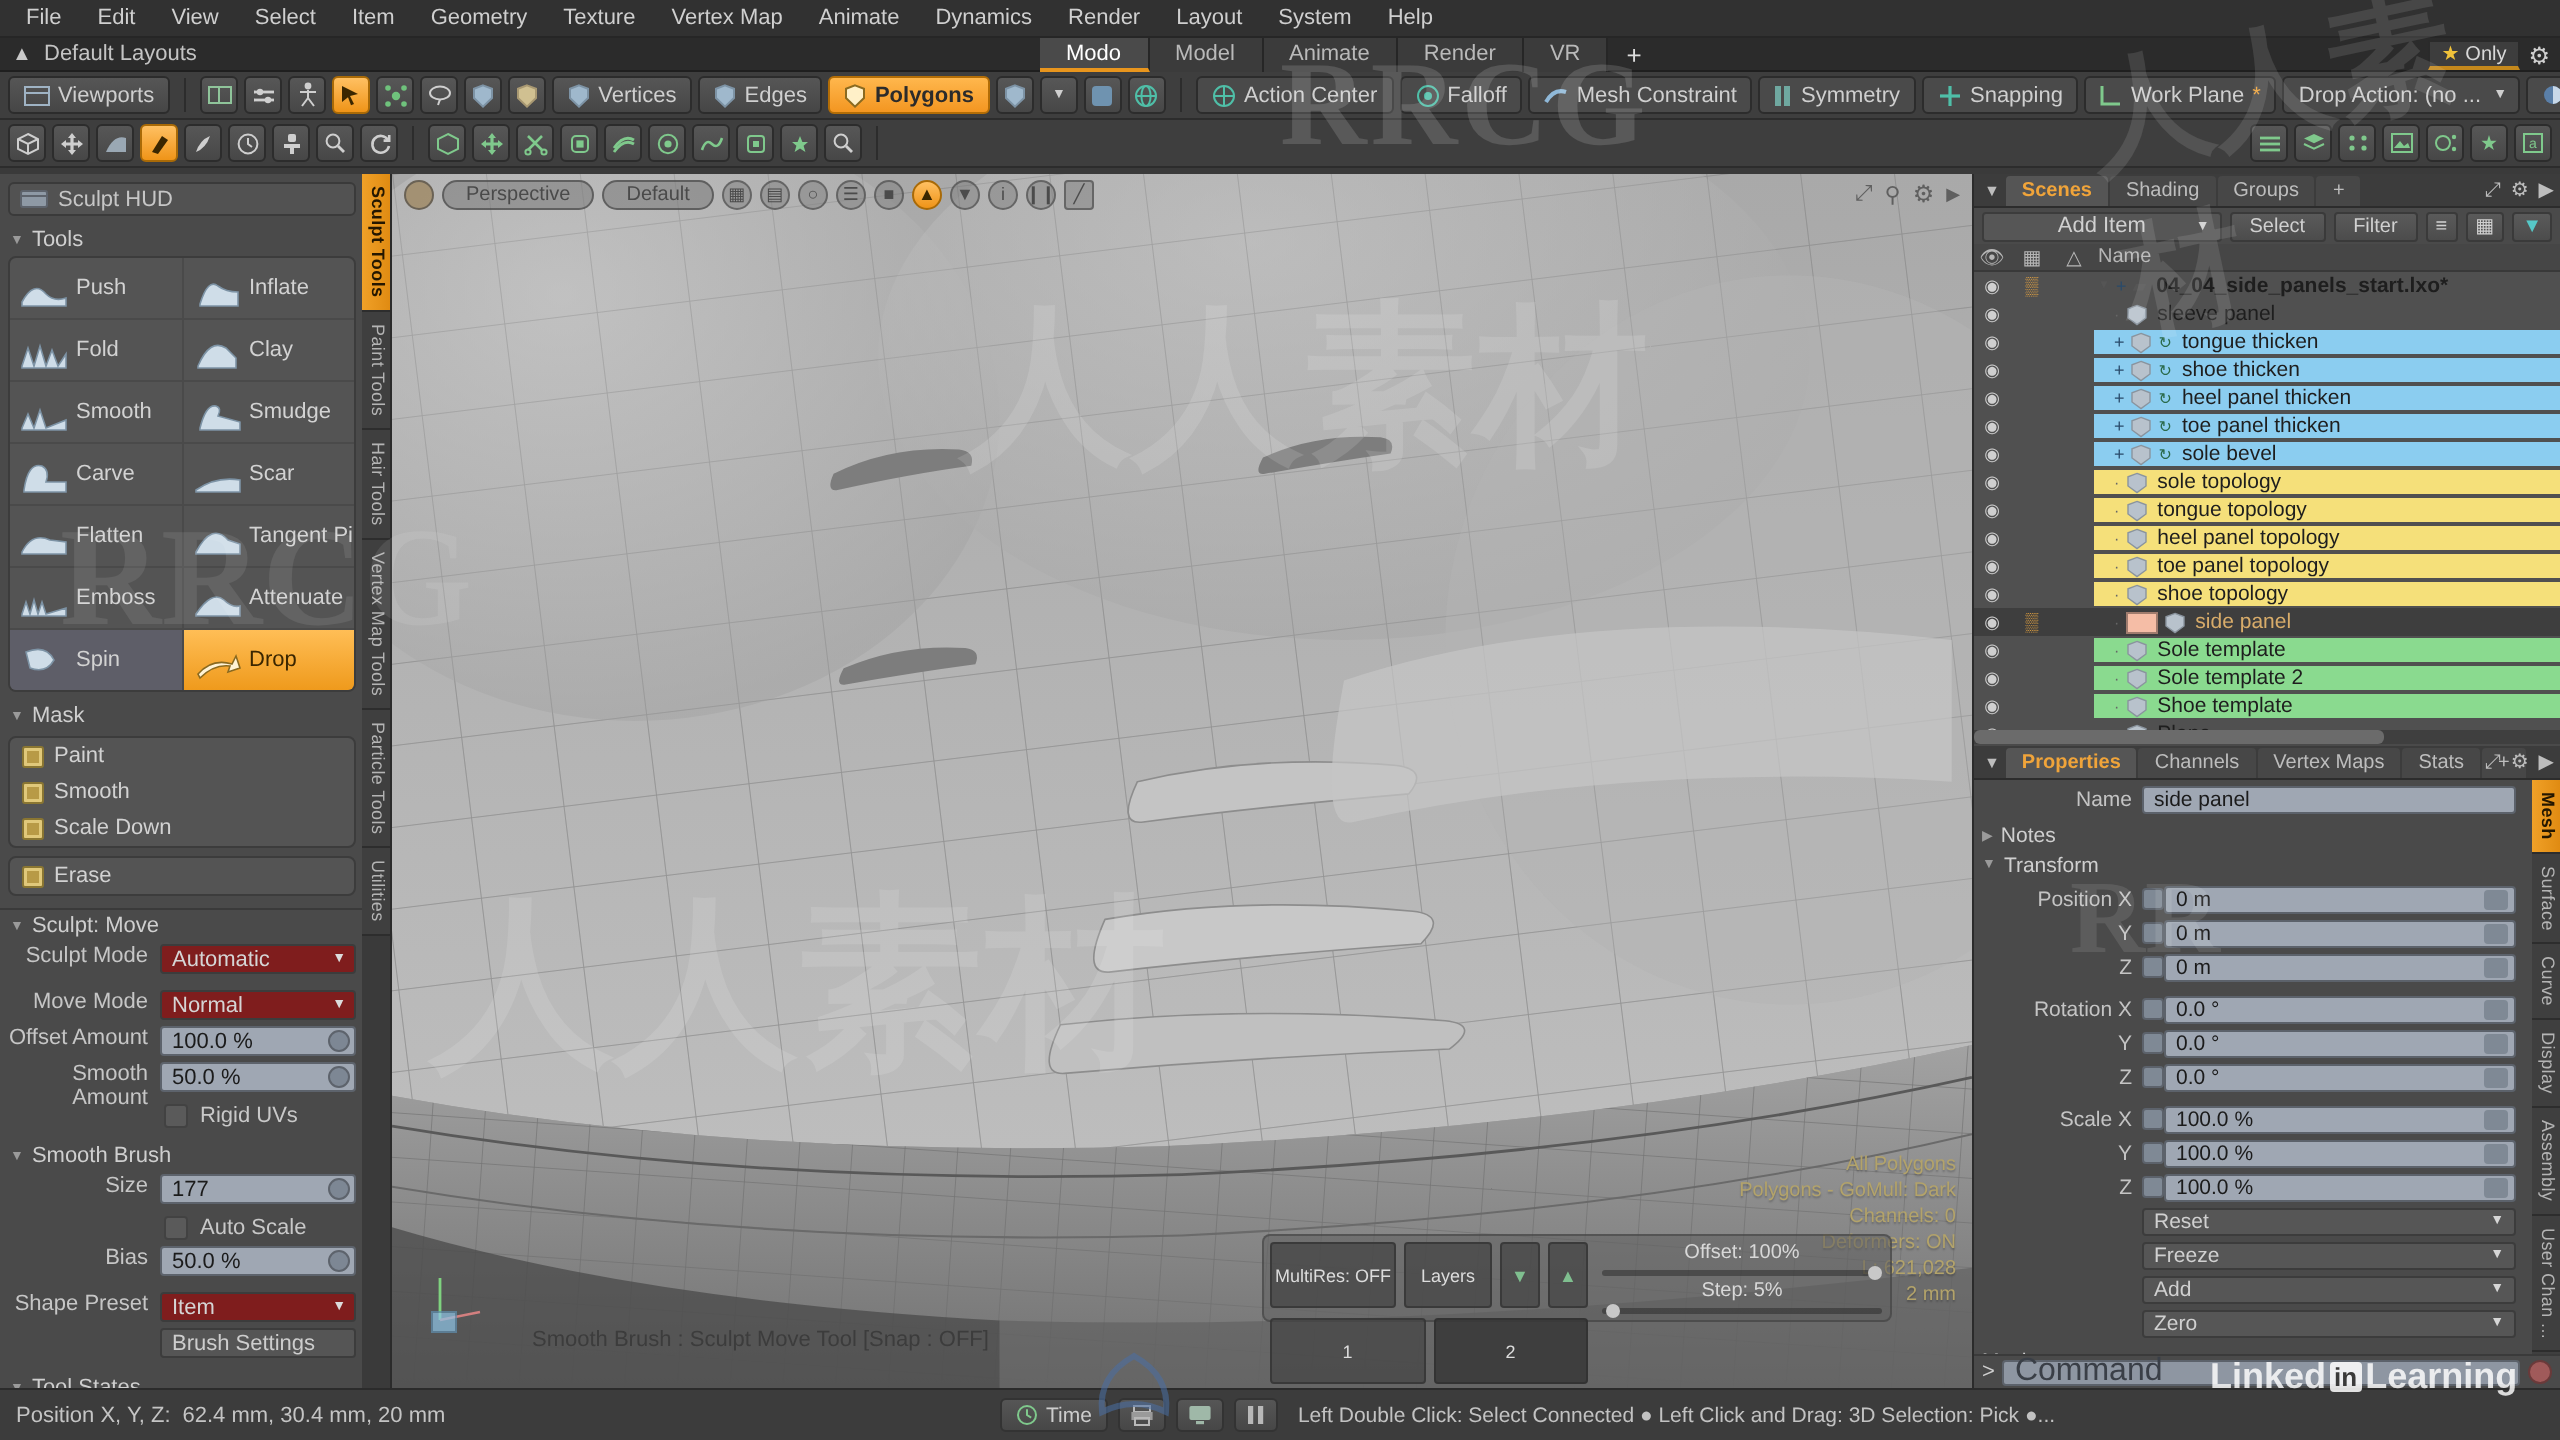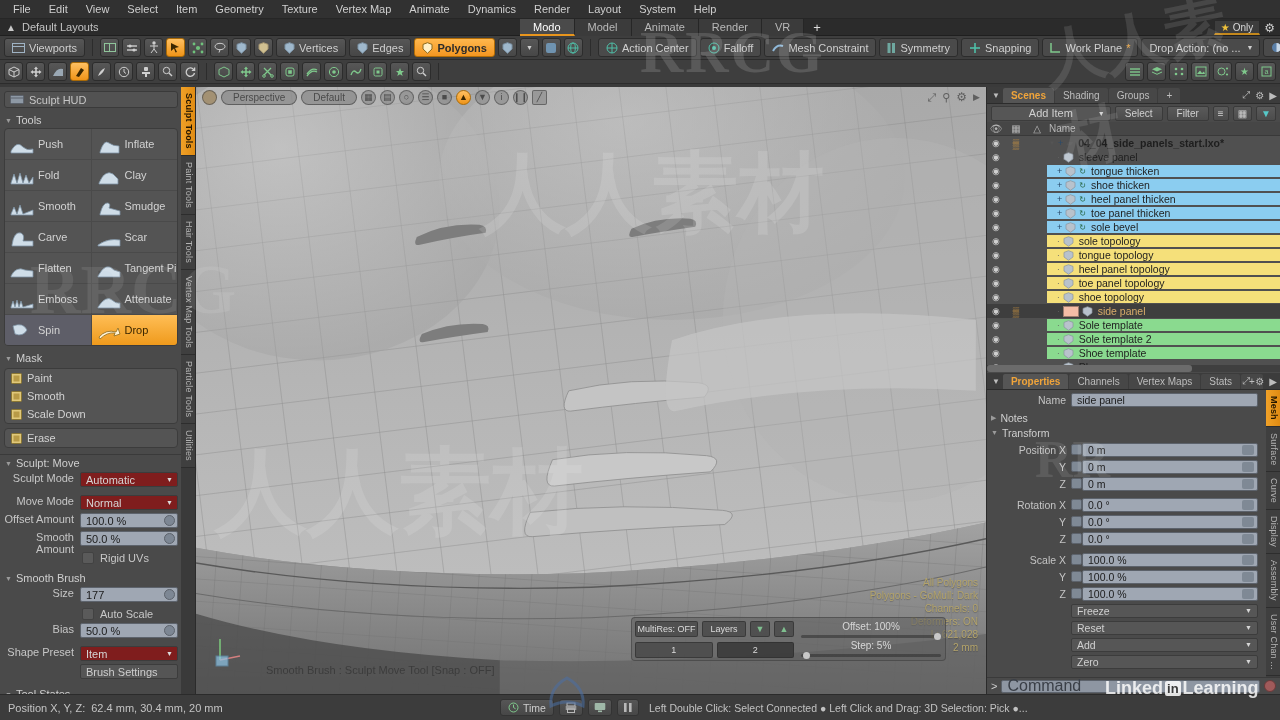--- a/index.html
+++ b/index.html
@@ -106,21 +106,21 @@
       font-size:10px; color:#b3a36a; line-height:13px; text-shadow:0 1px 1px rgba(0,0,0,.25); }
   #vpaxis{ position:absolute; left:14px; bottom:26px; width:34px; height:34px; }
   #toolstatus{ position:absolute; left:70px; bottom:18px; font-size:11px; color:#3c3c3c; }
 
   
   #hud{ position:absolute; left:435px; bottom:33px; width:315px; height:44px;
       background:rgba(95,95,95,.55); border:1px solid rgba(55,55,55,.5); border-radius:4px;
       display:flex; font-size:10px; color:#d8d8d8; }
   .hudL{ width:165px; padding:3px; }
   .hudR{ flex:1; padding:3px 4px; }
-  .hudbtn2{ height:16px; background:rgba(70,70,70,.75); border:1px solid rgba(45,45,45,.6);
+  .hudbtn2{ height:33px; background:rgba(70,70,70,.75); border:1px solid rgba(45,45,45,.6);
       border-radius:2px; display:flex; align-items:center; justify-content:center;
       font-size:9px; color:#dcdcdc; }
   .slider{ height:3px; background:rgba(40,40,40,.5); border-radius:2px; position:relative; margin-top:3px; }
   .sknob{ position:absolute; width:7px; height:7px; border-radius:50%; background:#c8c8c8; top:-2px; }
 
   
   #rightpanel{ width:294px; background:#4a4a4a; border-left:1px solid #2b2b2b;
       display:flex; flex-direction:column; }
   .ptabbar{ height:17px; background:#3c3c3c; display:flex; align-items:center;
       gap:1px; padding-left:3px; position:relative; border-bottom:1px solid #2c2c2c;}
@@ -1285,28 +1285,28 @@
                 <div class="rfield">
                   <span>100.0 %</span>
                   <span class="dots"></span>
                 </div>
               </div>
             </div>
           <div id="transformactions">
               <div class="rprow">
                 <span class="rlabel"></span>
                 <div class="rfield drop">
-                  <span>Freeze</span>
+                  <span>Reset</span>
                   <span class="cr">▼</span>
                 </div>
               </div>
               <div class="rprow">
                 <span class="rlabel"></span>
                 <div class="rfield drop">
-                  <span>Reset</span>
+                  <span>Freeze</span>
                   <span class="cr">▼</span>
                 </div>
               </div>
               <div class="rprow">
                 <span class="rlabel"></span>
                 <div class="rfield drop">
                   <span>Add</span>
                   <span class="cr">▼</span>
                 </div>
               </div>

